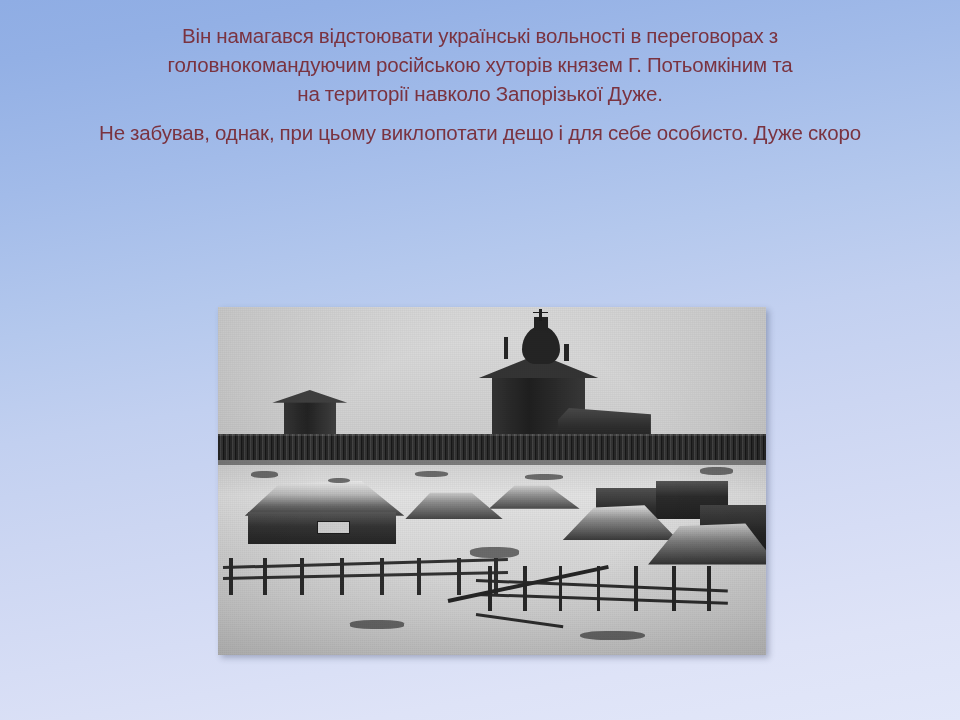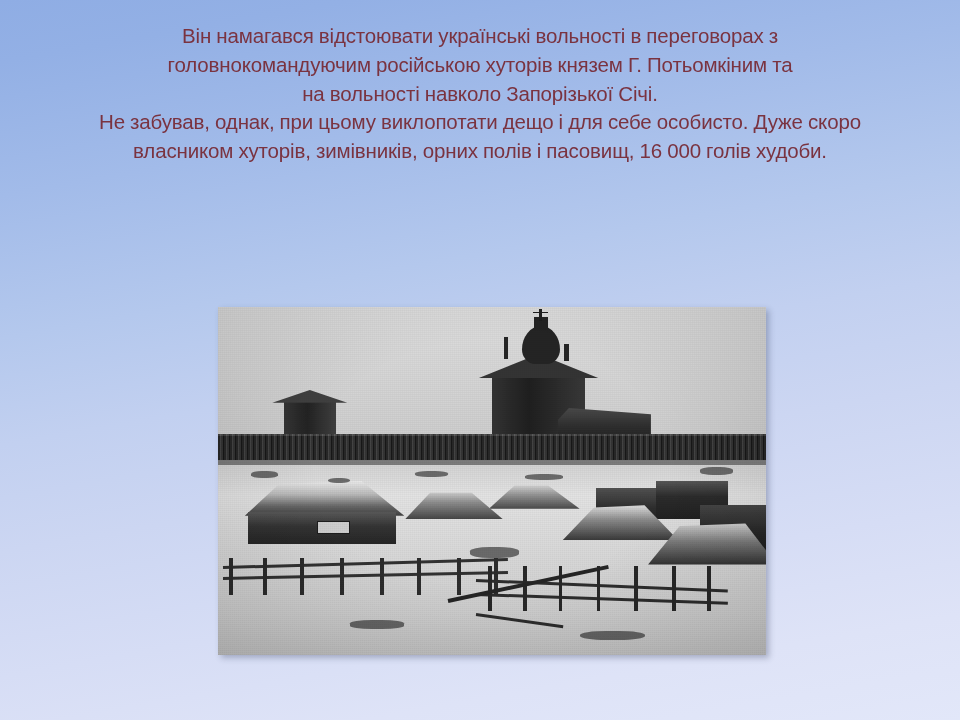--- a/index.html
+++ b/index.html
@@ -44,21 +44,21 @@
     line-height: 28.8px;
     letter-spacing: -0.15px;
     word-spacing: -0.4px;
     font-weight: 400;
     font-family: "Liberation Sans", sans-serif;
   }
   #text-block p {
     margin: 0;
   }
   #text-block .para-2 {
-    margin-top: 0;
+    margin-top: 11px;
   }
   .tline {
     display: block;
     white-space: nowrap;
   }
 
   
   #photo-frame {
     position: absolute;
     left: 218px;
@@ -399,26 +399,25 @@
 </head>
 <body>
 
 <div id="slide">
 
   <div id="text-block">
 
     <p class="para-1">
       <span class="tline">Він намагався відстоювати українські вольності в переговорах з</span>
       <span class="tline">головнокомандуючим російською хуторів князем Г. Потьомкіним та</span>
-      <span class="tline">на вольності навколо Запорізької Січі.</span>
+      <span class="tline">на території навколо Запорізької Дуже.</span>
     </p>
 
     <p class="para-2">
       <span class="tline">Не забував, однак, при цьому виклопотати дещо і для себе особисто. Дуже скоро</span>
-      <span class="tline">власником хуторів, зимівників, орних полів і пасовищ, 16 000 голів худоби.</span>
     </p>
 
   </div>
 
   <div id="photo-frame">
     <div id="photo" role="img" aria-label="Запорізька Січ — історичне фото: дерев'яна церква за частоколом, хати під солом'яними дахами, тини, зима">
 
       <div class="sky"></div>
       <div class="ground"></div>
 

